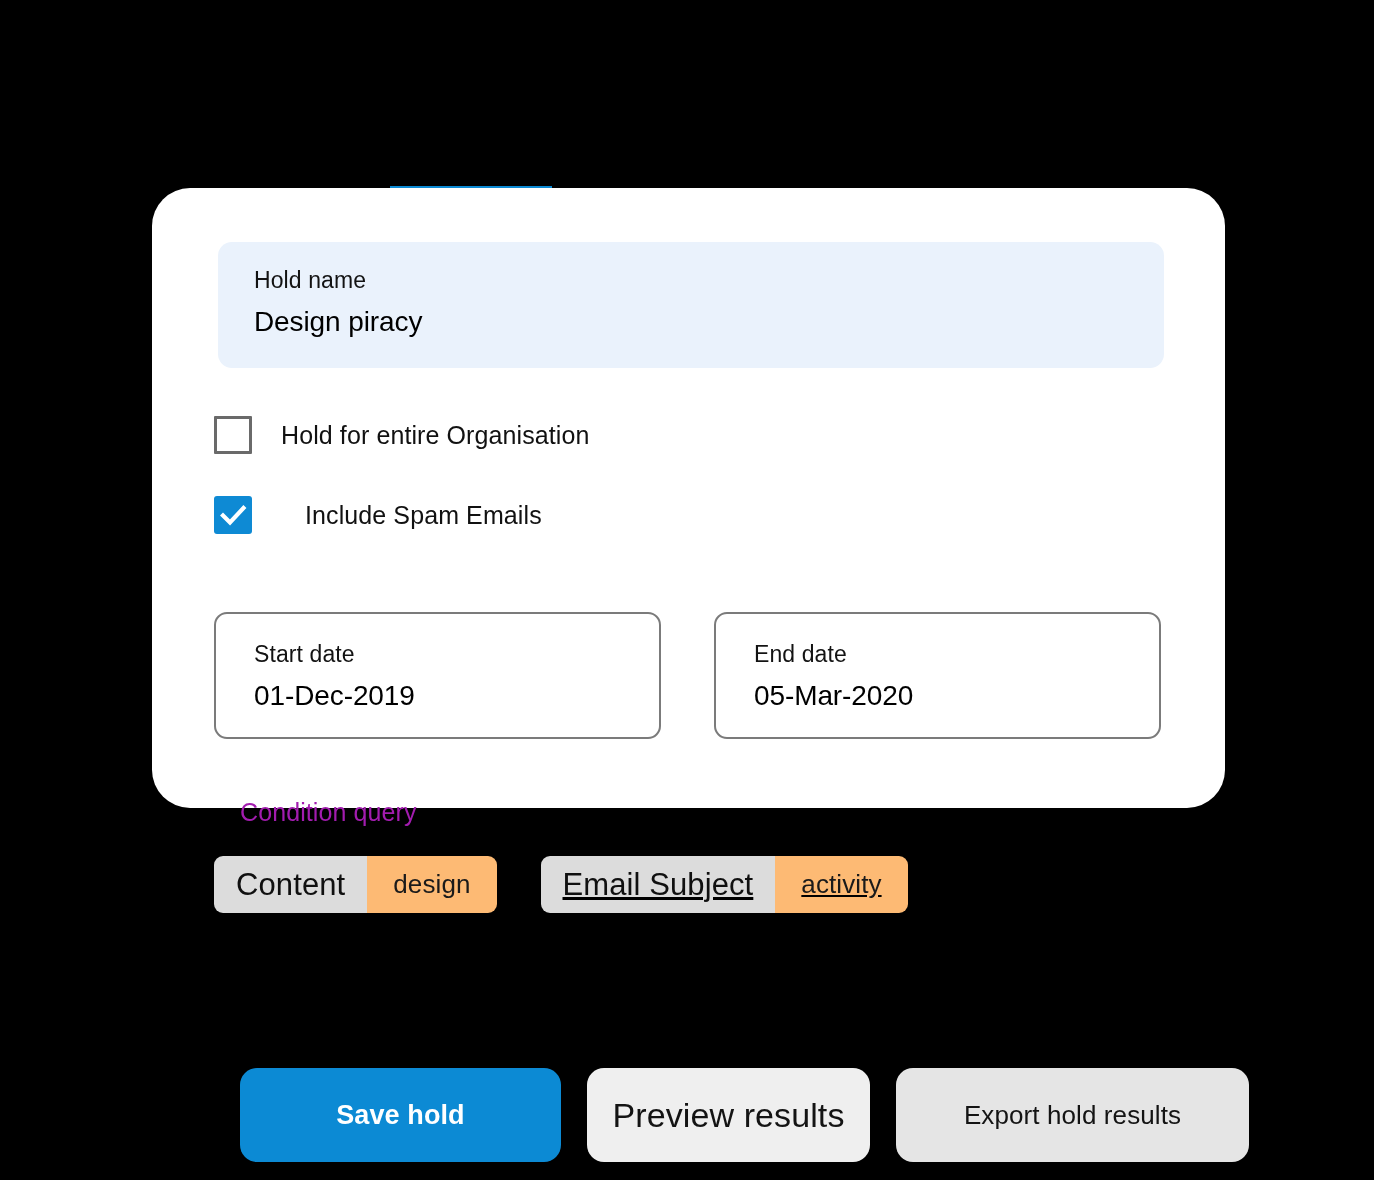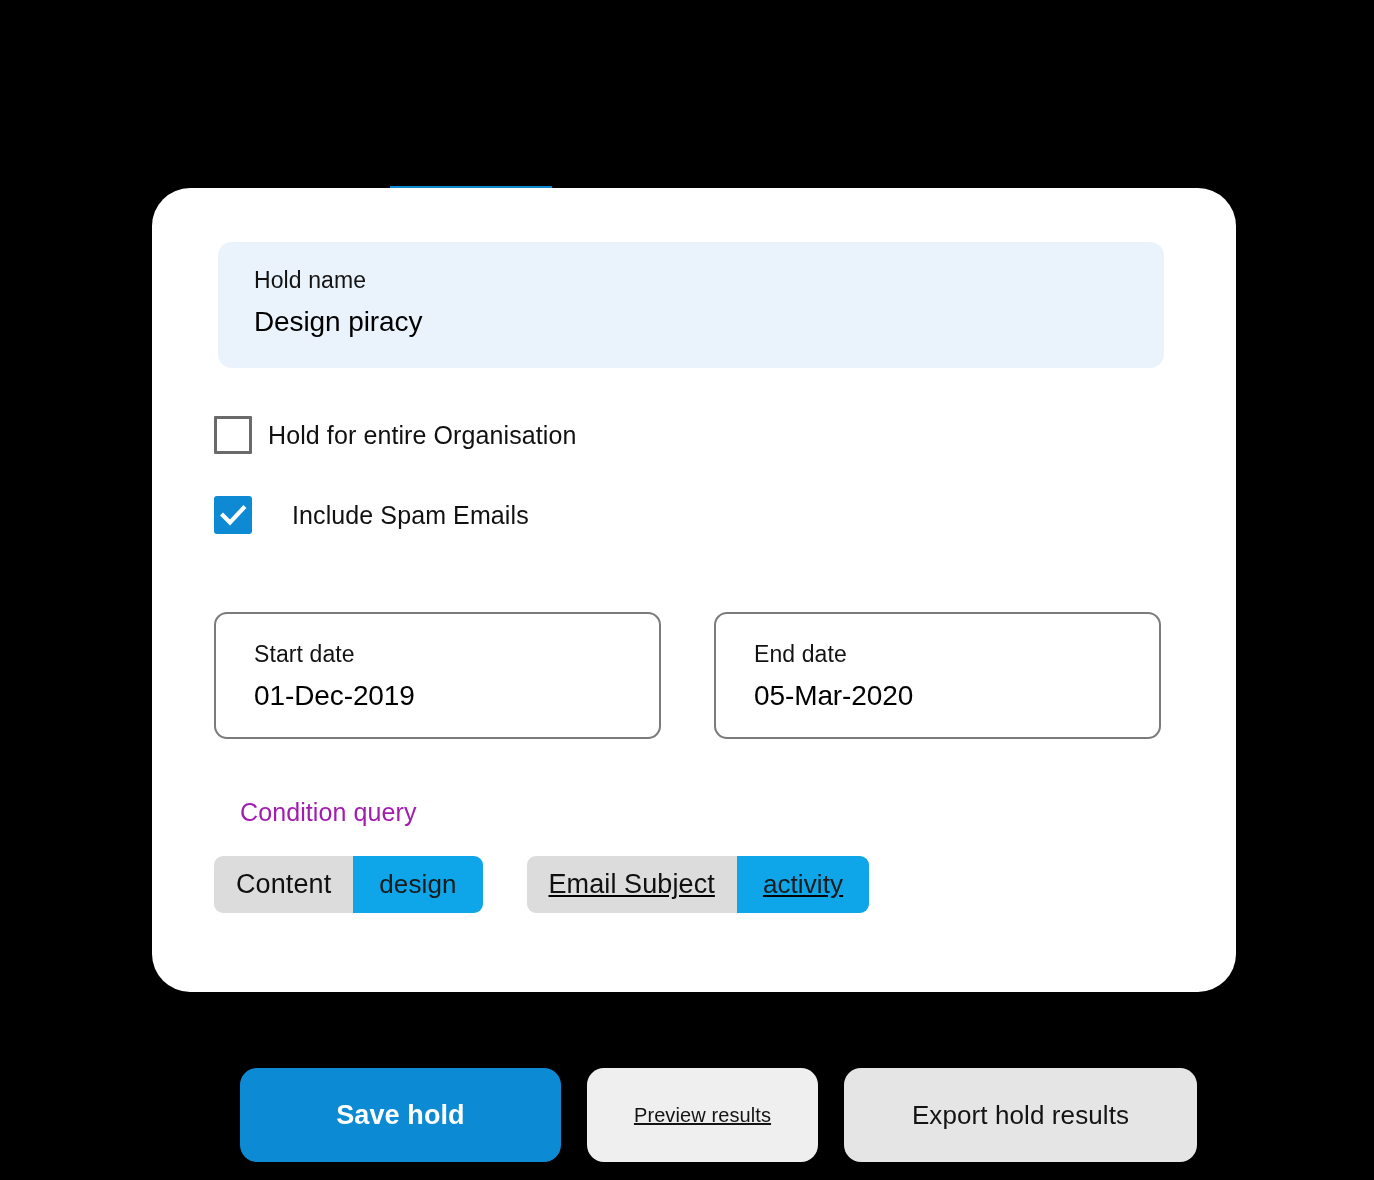--- a/index.html
+++ b/index.html
@@ -14,24 +14,23 @@
     font-family: "Liberation Sans", sans-serif;
     overflow: hidden;
   }
 
   
   #hold-card {
     position: absolute;
     left: 152px;
     top: 188px;
     width: 1073px;
-    height: 804px;
+    height: 620px;
     background: #ffffff;
     border-radius: 38px;
-    padding-left: 11px;
   }
 
   #tab-indicator {
     position: absolute;
     left: 390px;
     top: 186px;
     width: 162px;
     height: 11px;
     background: #0c8ad4;
     border-radius: 0 0 1px 1px;
@@ -89,21 +88,21 @@
     border-radius: 3px;
     position: relative;
   }
   .checkbox-box.checked svg {
     position: absolute;
     left: 0; top: 0;
   }
   .checkbox-label {
     font-size: 25px;
     color: #111111;
-    margin-left: 16px;
+    margin-left: 29px;
     letter-spacing: 0.1px;
   }
 
   
   .date-box {
     position: absolute;
     width: 447px;
     height: 127px;
     box-sizing: border-box;
     border: 2px solid #7b7b7b;
@@ -136,26 +135,26 @@
     border-radius: 9px;
     overflow: hidden;
     height: 57px;
   }
   .chip + .chip { margin-left: 44px; text-decoration: underline; }
   .chip-key {
     background: #dcdcdc;
     display: flex;
     align-items: center;
     padding: 0 22px;
-    font-size: 27px;
+    font-size: 31px;
     color: #101010;
     letter-spacing: 0.1px;
   }
   .chip-val {
-    background: #0ea5e9;
+    background: #fdba74;
     display: flex;
     align-items: center;
     padding: 0 26px;
     font-size: 26px;
     color: #1a1a1a;
     letter-spacing: 0.1px;
   }
 
   
   #action-bar {
@@ -179,25 +178,24 @@
   }
   .action-btn + .action-btn { margin-left: 26px; }
   #save-hold-button {
     width: 321px;
     background: #0c8ad4;
     color: #ffffff;
     font-size: 27px;
     font-weight: bold;
   }
   #preview-results-button {
-    width: 231px;
+    width: 283px;
     background: #efefef;
     color: #141414;
-    font-size: 20px;
-    text-decoration: underline;
+    font-size: 34px;
   }
   #export-hold-results-button {
     width: 353px;
     background: #e5e5e5;
     color: #141414;
     font-size: 26px;
   }
 </style>
 </head>
 <body>

